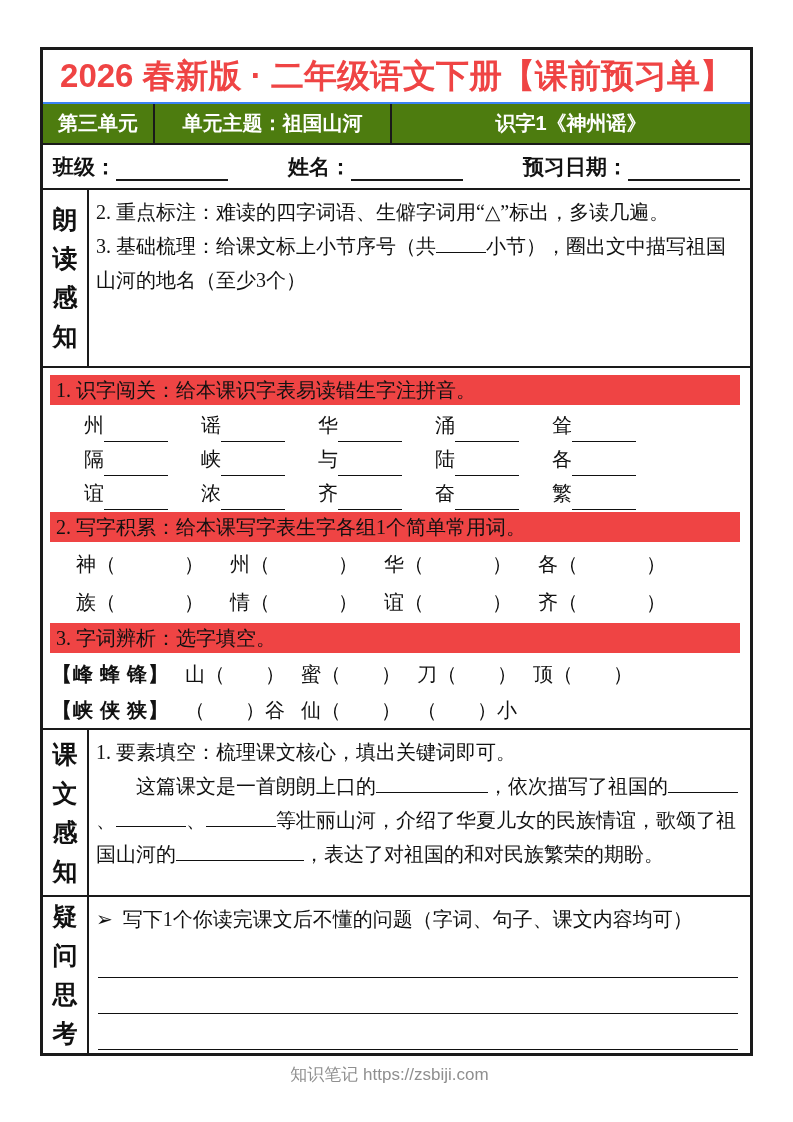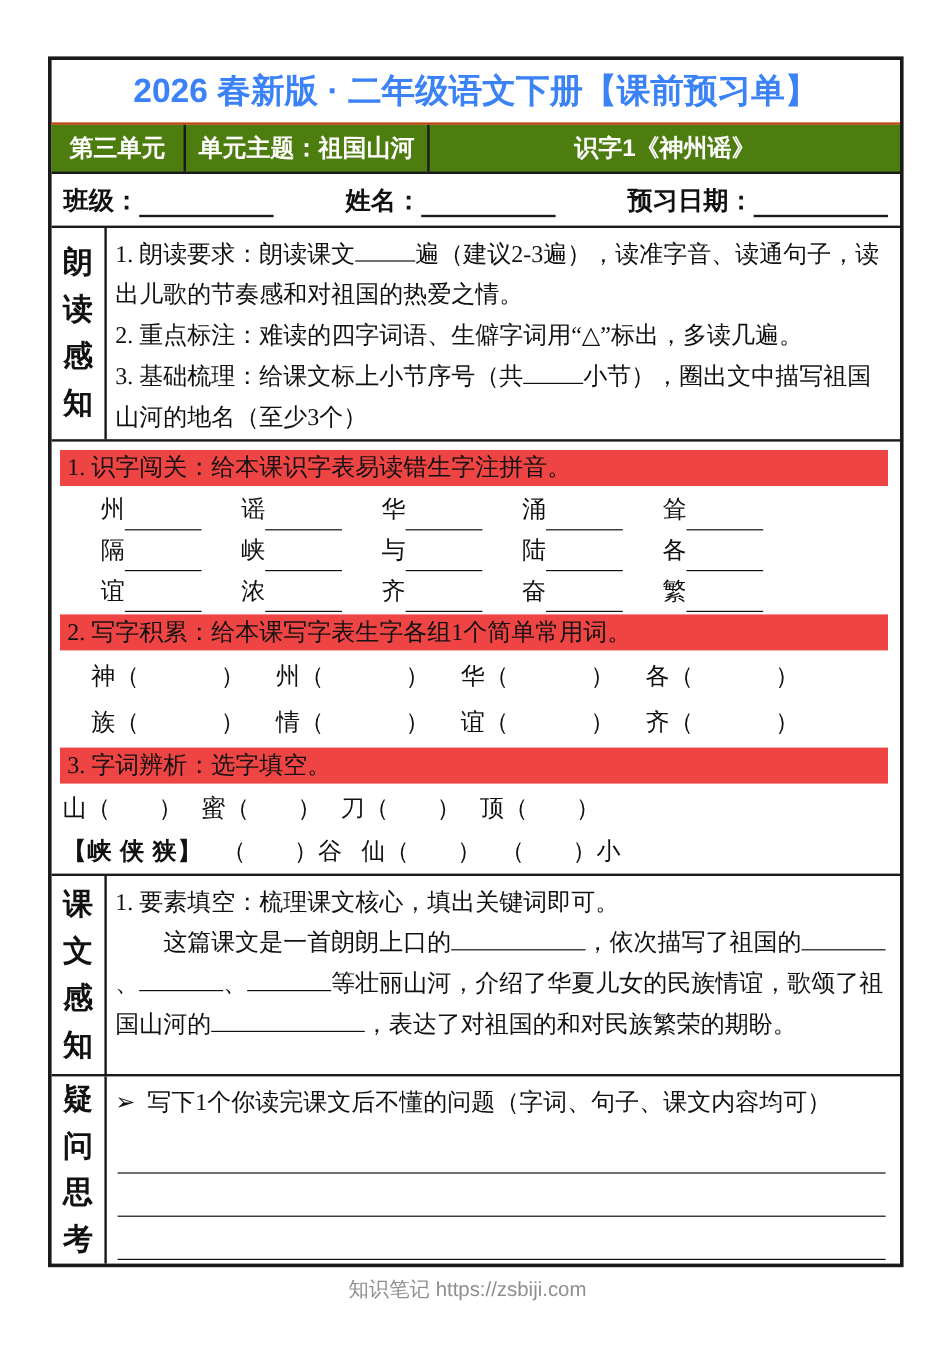--- a/index.html
+++ b/index.html
@@ -11,35 +11,35 @@
   }
   .sheet {
     position: absolute; left: 40px; top: 47px;
     width: 713px; height: 1009px;
     border: 3px solid #1a1a1a;
     display: flex; flex-direction: column;
     background: #fff;
   }
   
   .title-row {
-    height: 55px; border-bottom: 2px solid #c2410c;
+    height: 55px; border-bottom: 2px solid #3b82f6;
     display: flex; align-items: center; justify-content: center;
     font-family: "Liberation Sans", "DejaVu Sans", sans-serif;
-    font-weight: bold; font-size: 28px; letter-spacing: 0px;
-    color: #3b82f6; white-space: nowrap;
+    font-weight: bold; font-size: 33px; letter-spacing: 0px;
+    color: #ef4444; white-space: nowrap;
   }
   .unit-bar {
     height: 42px; border-bottom: 2px solid #1a1a1a;
     background: #4d7c0f; display: flex;
     font-family: "Liberation Sans", "DejaVu Sans", sans-serif;
     font-weight: bold; font-size: 20px; color: #fff;
   }
   .unit-cell { display: flex; align-items: center; justify-content: center; }
   .uc1 { width: 112px; border-right: 2px solid #1a1a1a; }
-  .uc2 { width: 203px; border-right: 2px solid #1a1a1a; }
+  .uc2 { width: 237px; border-right: 2px solid #1a1a1a; }
   .uc3 { flex: 1; }
   .info-row {
     height: 46px; border-bottom: 2px solid #1a1a1a;
     display: flex; align-items: center; justify-content: space-between;
     padding: 0 10px;
     font-family: "Liberation Sans", "DejaVu Sans", sans-serif;
     font-weight: bold; font-size: 21px;
   }
   .info-field { display: flex; align-items: flex-end; }
   .ublank { display: inline-block; width: 112px; height: 24px; border-bottom: 2px solid #1a1a1a; }
@@ -117,23 +117,20 @@
       <span>预习日期：</span>
       <span class="ublank"></span>
     </div>
   </div>
 
   <div class="section sec1">
     <div class="side-label">
       <span class="vtext">朗读感知</span>
     </div>
     <div class="content">
-      <p>
-        <span>1. 朗读要求：朗读课文</span><span class="blank w50"></span><span>遍（建议2-3遍），读准字音、读通句子，读出儿歌的节奏感和对祖国的热爱之情。</span>
-      </p>
       <p>2. 重点标注：难读的四字词语、生僻字词用“△”标出，多读几遍。</p>
       <p>
         <span>3. 基础梳理：给课文标上小节序号（共</span><span class="blank w50"></span><span>小节），圈出文中描写祖国山河的地名（至少3个）</span>
       </p>
     </div>
   </div>
 
   <div class="section sec2">
     <div class="content">
       <div class="band">1. 识字闯关：给本课识字表易读错生字注拼音。</div>
@@ -216,20 +213,21 @@
       <div class="word-row">
         <span><span>族</span><span>（</span><span class="gap g68"></span><span>）</span></span>
         <span><span>情</span><span>（</span><span class="gap g68"></span><span>）</span></span>
         <span><span>谊</span><span>（</span><span class="gap g68"></span><span>）</span></span>
         <span><span>齐</span><span>（</span><span class="gap g68"></span><span>）</span></span>
       </div>
 
       <div class="band">3. 字词辨析：选字填空。</div>
 
       <div class="choice-row">
+        <span class="opts">【峰 蜂 锋】</span>
         <span><span>山</span><span>（</span><span class="gap g40"></span><span>）</span><span></span></span>
         <span><span>蜜</span><span>（</span><span class="gap g40"></span><span>）</span><span></span></span>
         <span><span>刀</span><span>（</span><span class="gap g40"></span><span>）</span><span></span></span>
         <span><span>顶</span><span>（</span><span class="gap g40"></span><span>）</span><span></span></span>
       </div>
       <div class="choice-row">
         <span class="opts">【峡 侠 狭】</span>
         <span><span></span><span>（</span><span class="gap g40"></span><span>）</span><span>谷</span></span>
         <span><span>仙</span><span>（</span><span class="gap g40"></span><span>）</span><span></span></span>
         <span><span></span><span>（</span><span class="gap g40"></span><span>）</span><span>小</span></span>

